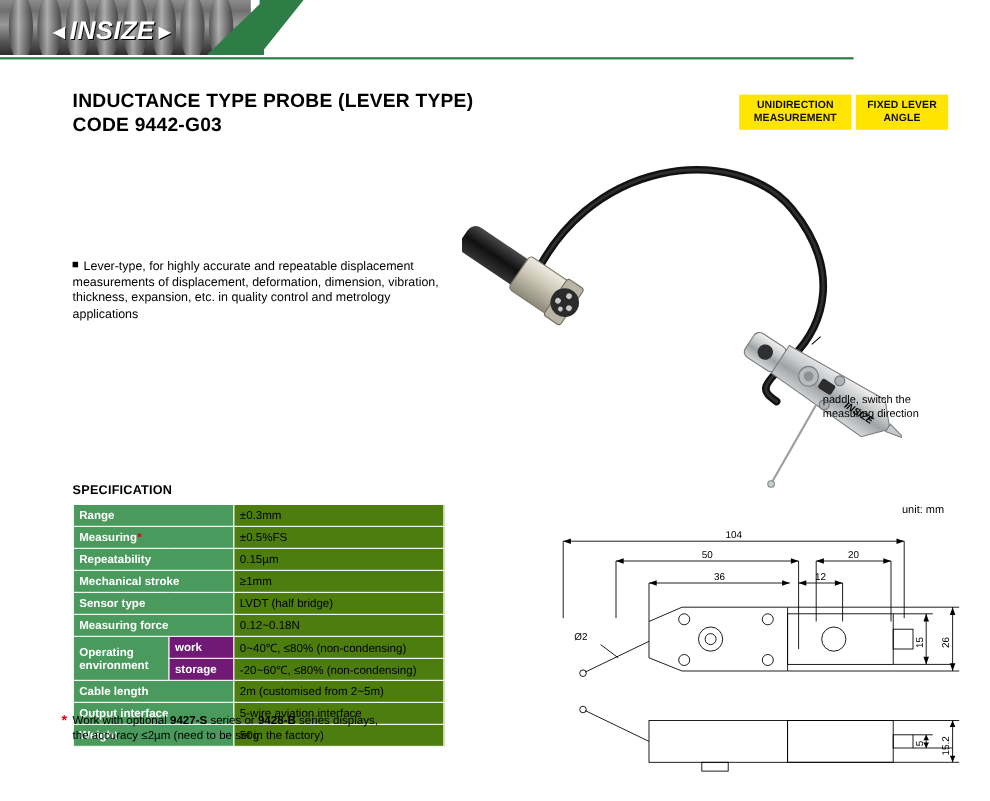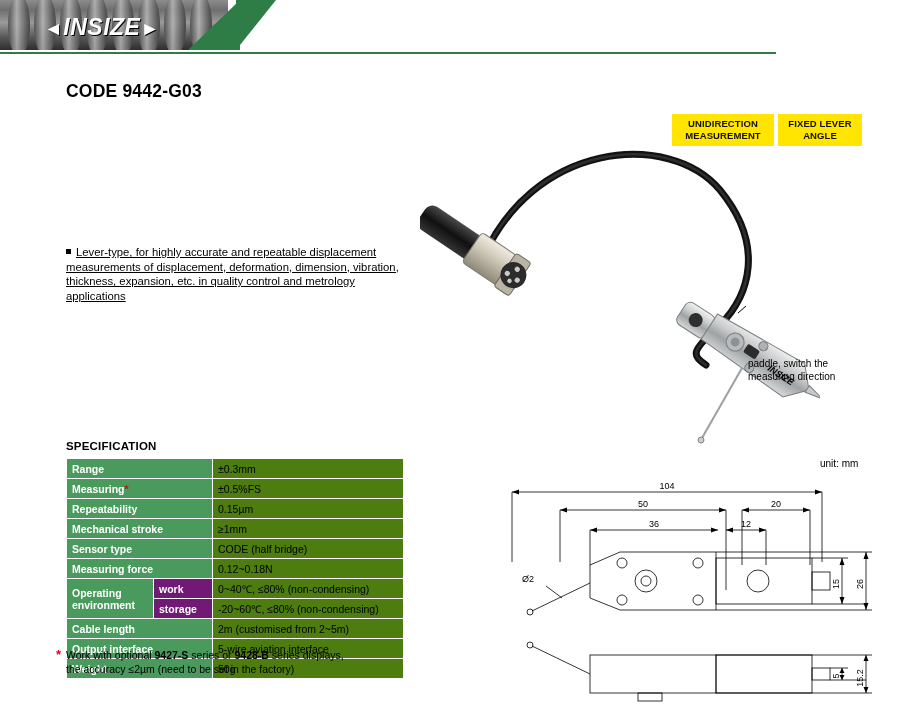--- a/index.html
+++ b/index.html
@@ -91,34 +91,32 @@
   .badge {
     position: absolute;
     background: #ffe500;
     color: #111;
     font-size: 9.5px;
     font-weight: bold;
     text-align: center;
     line-height: 12px;
     padding: 4px 6px;
     letter-spacing: .1px;
-    margin-top: 28px;
   }
   #badge-unidirection { left: 672px; top: 86px; width: 90px; }
   #badge-fixed-lever { left: 778px; top: 86px; width: 72px; }
 
   
   .bullet-block {
     position: absolute;
     left: 66px;
-    top: 245px;
+    top: 235px;
     width: 345px;
     font-size: 11.3px;
     line-height: 14.5px;
-    text-decoration: underline;
   }
   .bullet-sq {
     display: inline-block;
     width: 5px; height: 5px;
     background: #000;
     margin-right: 5px;
     vertical-align: 2px;
   }
   .bullet-text { display: inline; }
 
@@ -237,20 +235,21 @@
     <div class="ring" style="left:190px"></div>
   </div>
   <div class="header-green"></div>
   <div class="header-green2"></div>
   <div class="logo">
     <span class="arrow-l">◄</span><span>INSIZE</span><span class="arrow-r">►</span>
   </div>
 </div>
 
 <div class="title-block">
+  <div class="title-line1">INDUCTANCE TYPE PROBE (LEVER TYPE)</div>
   <div class="title-line2">CODE 9442-G03</div>
 </div>
 
 <div class="badge" id="badge-unidirection">
   <div>UNIDIRECTION</div>
   <div>MEASUREMENT</div>
 </div>
 <div class="badge" id="badge-fixed-lever">
   <div>FIXED LEVER</div>
   <div>ANGLE</div>
@@ -337,21 +336,21 @@
   <tr>
     <td class="lbl" colspan="2">Repeatability</td>
     <td class="val">0.15µm</td>
   </tr>
   <tr>
     <td class="lbl" colspan="2">Mechanical stroke</td>
     <td class="val">≥1mm</td>
   </tr>
   <tr>
     <td class="lbl" colspan="2">Sensor type</td>
-    <td class="val">CODE (half bridge)</td>
+    <td class="val">LVDT (half bridge)</td>
   </tr>
   <tr>
     <td class="lbl" colspan="2">Measuring force</td>
     <td class="val">0.12~0.18N</td>
   </tr>
   <tr>
     <td class="lbl" rowspan="2" style="width:76px">
       <div>Operating</div>
       <div>environment</div>
     </td>

